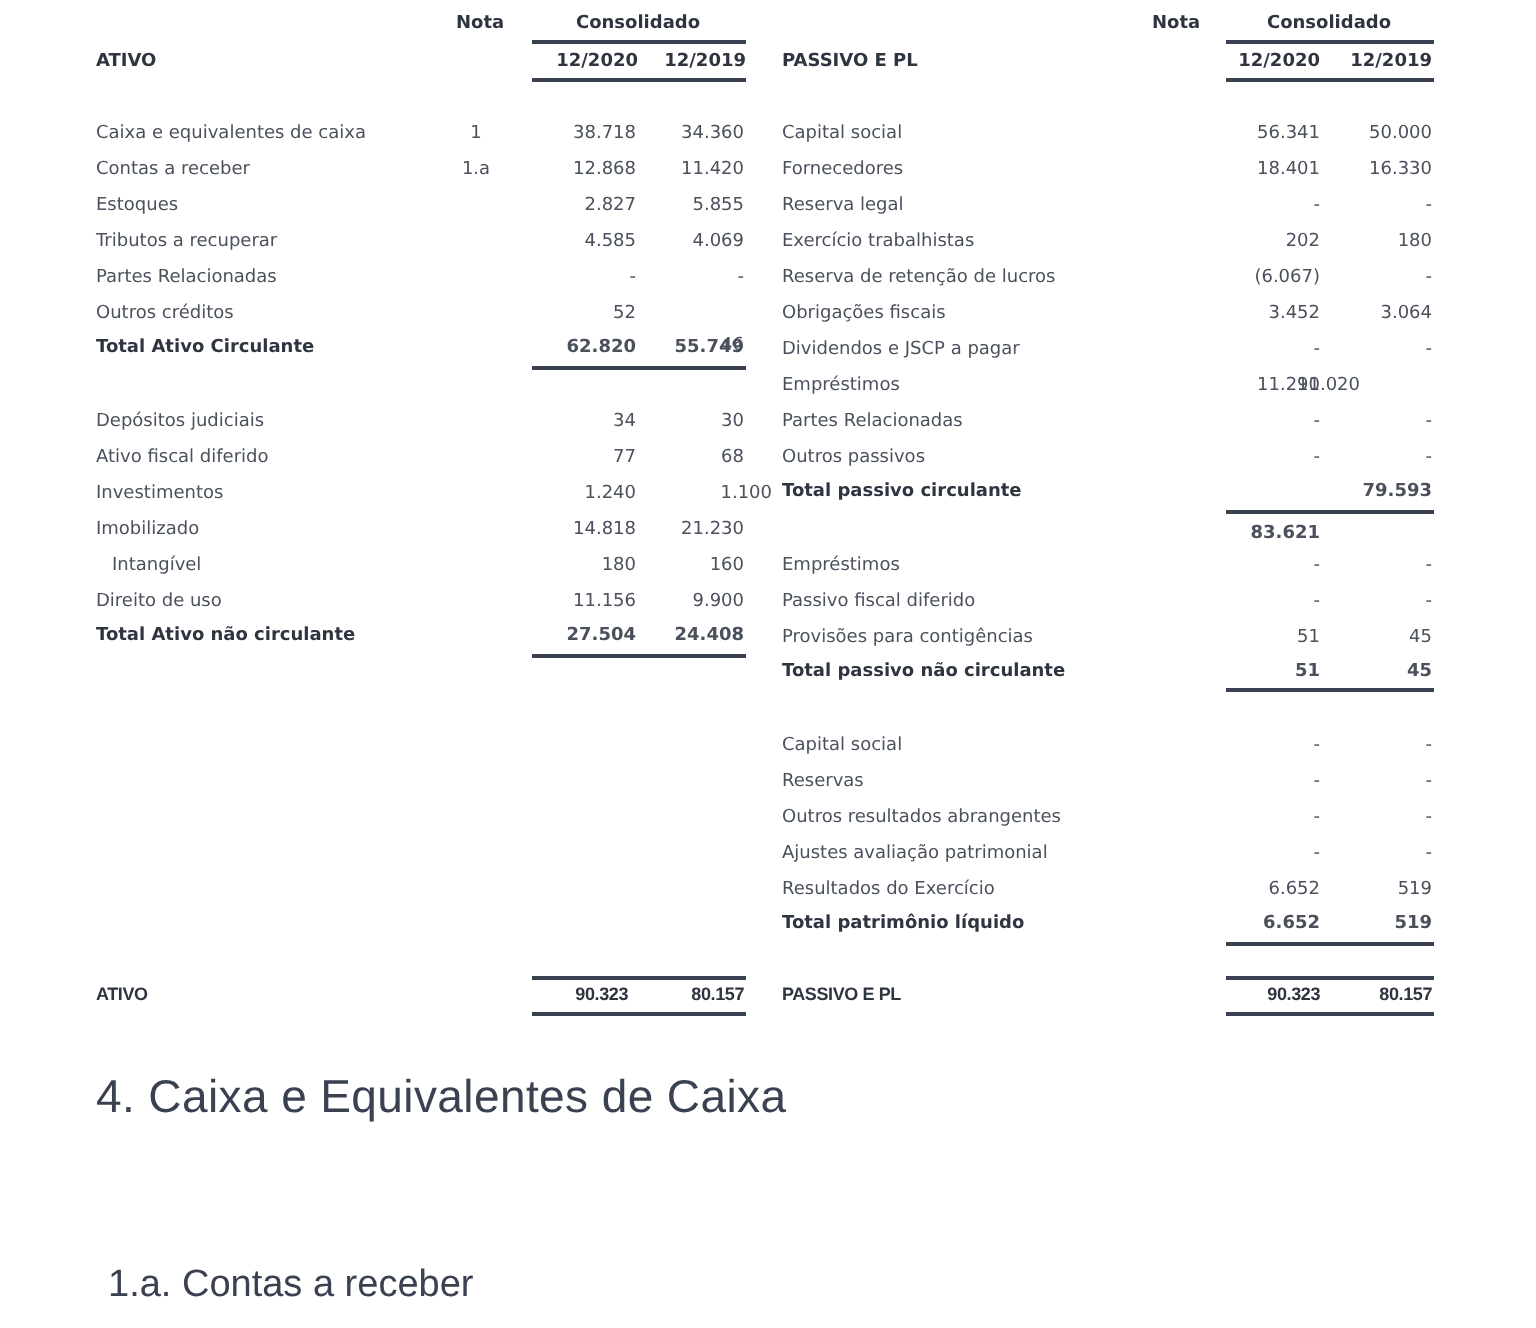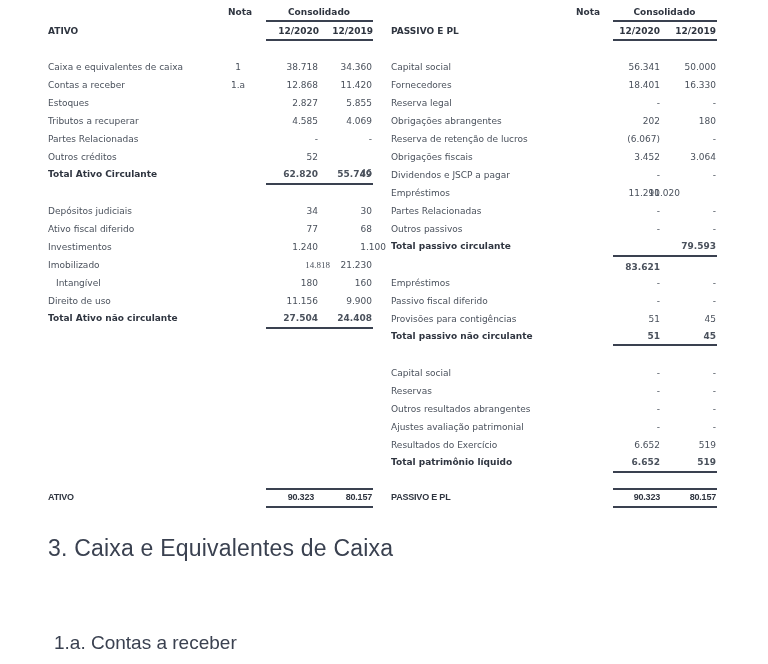--- a/index.html
+++ b/index.html
@@ -76,21 +76,21 @@
     <div class="abs num" style="left:258px; top:223px; width:60px;">77</div>
     <div class="abs num" style="left:312px; top:223px; width:60px;">68</div>
   </div>
   <div>
     <div class="abs lbl" style="left:48px; top:241px;">Investimentos</div>
     <div class="abs num" style="left:258px; top:241px; width:60px;">1.240</div>
     <div class="abs num" style="left:326px; top:241px; width:60px;">1.100</div>
   </div>
   <div>
     <div class="abs lbl" style="left:48px; top:259px;">Imobilizado</div>
-    <div class="abs num" style="left:270px; top:259px; width:60px;font-family:Liberation Serif, serif;">14.818</div>
+    <div class="abs num" style="left:258px; top:259px; width:60px;">14.818</div>
     <div class="abs num" style="left:312px; top:259px; width:60px;">21.230</div>
   </div>
   <div>
     <div class="abs lbl" style="left:56px; top:277px;">Intangível</div>
     <div class="abs num" style="left:258px; top:277px; width:60px;">180</div>
     <div class="abs num" style="left:312px; top:277px; width:60px;">160</div>
   </div>
   <div>
     <div class="abs lbl" style="left:48px; top:295px;">Direito de uso</div>
     <div class="abs num" style="left:258px; top:295px; width:60px;">11.156</div>
@@ -130,21 +130,21 @@
     <div class="abs lbl" style="left:391px; top:79px;">Fornecedores</div>
     <div class="abs num" style="left:600px; top:79px; width:60px;">18.401</div>
     <div class="abs num" style="left:656px; top:79px; width:60px;">16.330</div>
   </div>
   <div>
     <div class="abs lbl" style="left:391px; top:97px;">Reserva legal</div>
     <div class="abs num" style="left:600px; top:97px; width:60px;">-</div>
     <div class="abs num" style="left:656px; top:97px; width:60px;">-</div>
   </div>
   <div>
-    <div class="abs lbl" style="left:391px; top:115px;">Obrigações abrangentes</div>
+    <div class="abs lbl" style="left:391px; top:115px;">Exercício trabalhistas</div>
     <div class="abs num" style="left:600px; top:115px; width:60px;">202</div>
     <div class="abs num" style="left:656px; top:115px; width:60px;">180</div>
   </div>
   <div>
     <div class="abs lbl" style="left:391px; top:133px;">Reserva de retenção de lucros</div>
     <div class="abs num" style="left:600px; top:133px; width:60px;">(6.067)</div>
     <div class="abs num" style="left:656px; top:133px; width:60px;">-</div>
   </div>
   <div>
     <div class="abs lbl" style="left:391px; top:151px;">Obrigações fiscais</div>
@@ -234,14 +234,14 @@
 
   <div class="rule" style="left:613px; top:488px; width:104px;"></div>
   <div>
     <div class="abs cond" style="left:391px; top:492px;">PASSIVO E PL</div>
     <div class="abs cond" style="left:600px; top:492px; width:60px; text-align:right;">90.323</div>
     <div class="abs cond" style="left:656px; top:492px; width:60px; text-align:right;">80.157</div>
   </div>
   <div class="rule" style="left:613px; top:506px; width:104px;"></div>
 </div>
 
-<div class="abs h1" style="left:48px; top:535px;">3. Caixa e Equivalentes de Caixa</div>
+<div class="abs h1" style="left:48px; top:535px;">4. Caixa e Equivalentes de Caixa</div>
 <div class="abs h2" style="left:54px; top:632px;">1.a. Contas a receber</div>
 
 </body></html>

